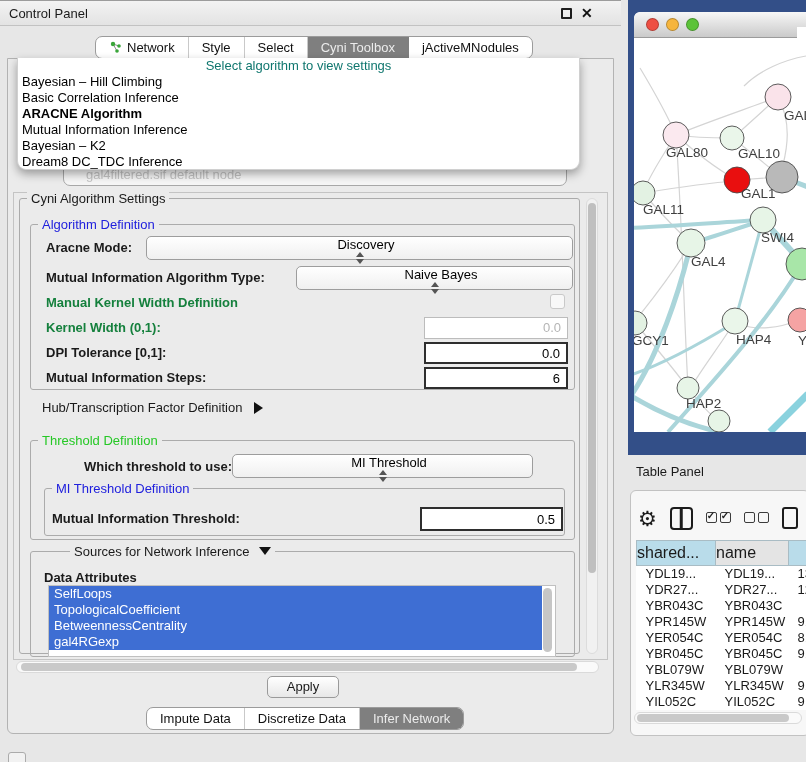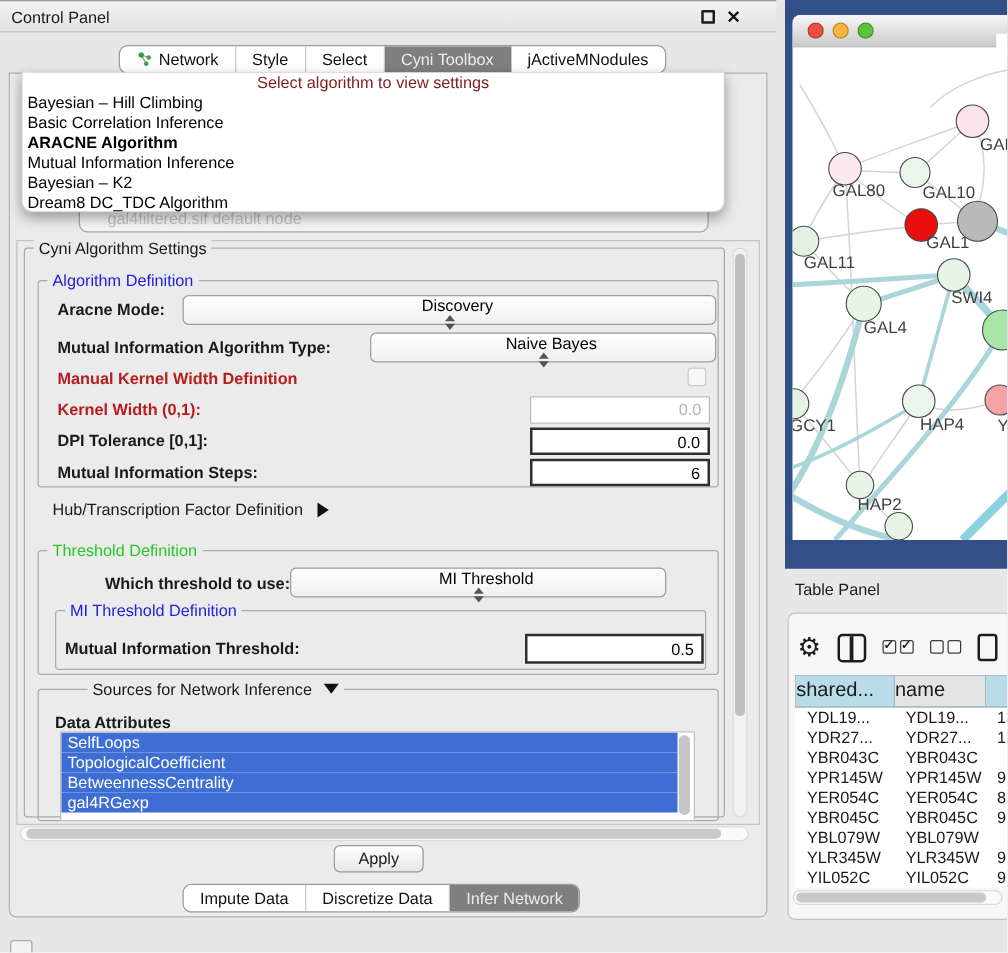--- a/index.html
+++ b/index.html
@@ -22,36 +22,36 @@
   .seg .tab.sel { background:#7f7f7f; color:#ececec; border-right-color:#7f7f7f; }
   .cp-tabsrow { left:95px; top:36px; }
   .cp-bottomtabs { left:146px; top:707px; }
 
   .cp-main { left:7px; top:58px; width:607px; height:676px; background:#ebebeb;
     border:1px solid #b3b3b3; border-radius:0 0 6px 6px; }
 
   
   .dd-popup { left:17px; top:58px; width:563px; height:112px; background:#fff; z-index:30;
     border:1px solid #d0d0d0; border-top:none; border-radius:0 0 9px 9px; box-shadow:0 4px 10px rgba(0,0,0,.35); }
-  .dd-placeholder { text-align:center; color:#7f1d1d; height:16px; line-height:16px; }
+  .dd-placeholder { text-align:center; color:#0f766e; height:16px; line-height:16px; }
   .dd-item { height:16px; line-height:16px; padding-left:4px; color:#000; }
   .dd-item.bold { font-weight:700; }
 
   
   .bg-combo { left:63px; top:161px; width:504px; height:25px; border:1px solid #a8a8a8; border-radius:7px;
     background:#f6f6f6; color:#c4c4c4; line-height:25px; padding-left:22px; z-index:5; overflow:hidden; }
 
   .settings-panel { left:13px; top:192px; width:595px; height:468px; background:#ebebeb; border:1px solid #c4c4c4; }
 
   .groupbox { position:absolute; border:1px solid #ababab; border-radius:3px; }
   .grouplabel { position:absolute; background:#ebebeb; padding:0 4px; height:15px; line-height:15px; white-space:nowrap; }
   .lbl-blue { color:#2020dd; }
   .lbl-green { color:#25c825; }
   .b { font-weight:700; }
-  .dis { color:#b91c1c; }
+  .dis { color:#15803d; }
 
   .combo { position:absolute; height:24px; border:1px solid #9d9d9d; border-radius:5px;
     background:linear-gradient(#ffffff,#f0f0f0); display:flex; align-items:center;flex-direction:column; }
   .combo .val { flex:1; padding-left:13px; color:#000; }
   .combo .arrows { width:18px; display:flex; flex-direction:column; align-items:center; gap:2px; }
   .tri-up { width:0; height:0; border-left:4px solid transparent; border-right:4px solid transparent; border-bottom:5px solid #555; }
   .tri-dn { width:0; height:0; border-left:4px solid transparent; border-right:4px solid transparent; border-top:5px solid #555; }
 
   .tfield { position:absolute; height:22px; background:#fff; text-align:right; padding:0 6px; line-height:20px; }
   .tfield.on  { border:2px solid #2e2e2e; color:#000; }
@@ -148,21 +148,21 @@
     <span>gal4filtered.sif default node</span>
   </div>
 
   <div class="abs dd-popup">
     <div class="dd-placeholder">Select algorithm to view settings</div>
     <div class="dd-item">Bayesian – Hill Climbing</div>
     <div class="dd-item">Basic Correlation Inference</div>
     <div class="dd-item bold">ARACNE Algorithm</div>
     <div class="dd-item">Mutual Information Inference</div>
     <div class="dd-item">Bayesian – K2</div>
-    <div class="dd-item">Dream8 DC_TDC Algorithm</div>
+    <div class="dd-item">Dream8 DC_TDC Inference</div>
   </div>
 
   <div class="abs settings-panel"></div>
 
   <div class="abs groupbox" style="left:19px; top:198px; width:561px; height:456px;"></div>
   <span class="abs grouplabel" style="left:27px; top:191px;">Cyni Algorithm Settings</span>
 
   <div class="abs vscroll" style="left:586px; top:198px; height:456px;">
     <div class="thumb" style="top:4px; height:370px;"></div>
   </div>

